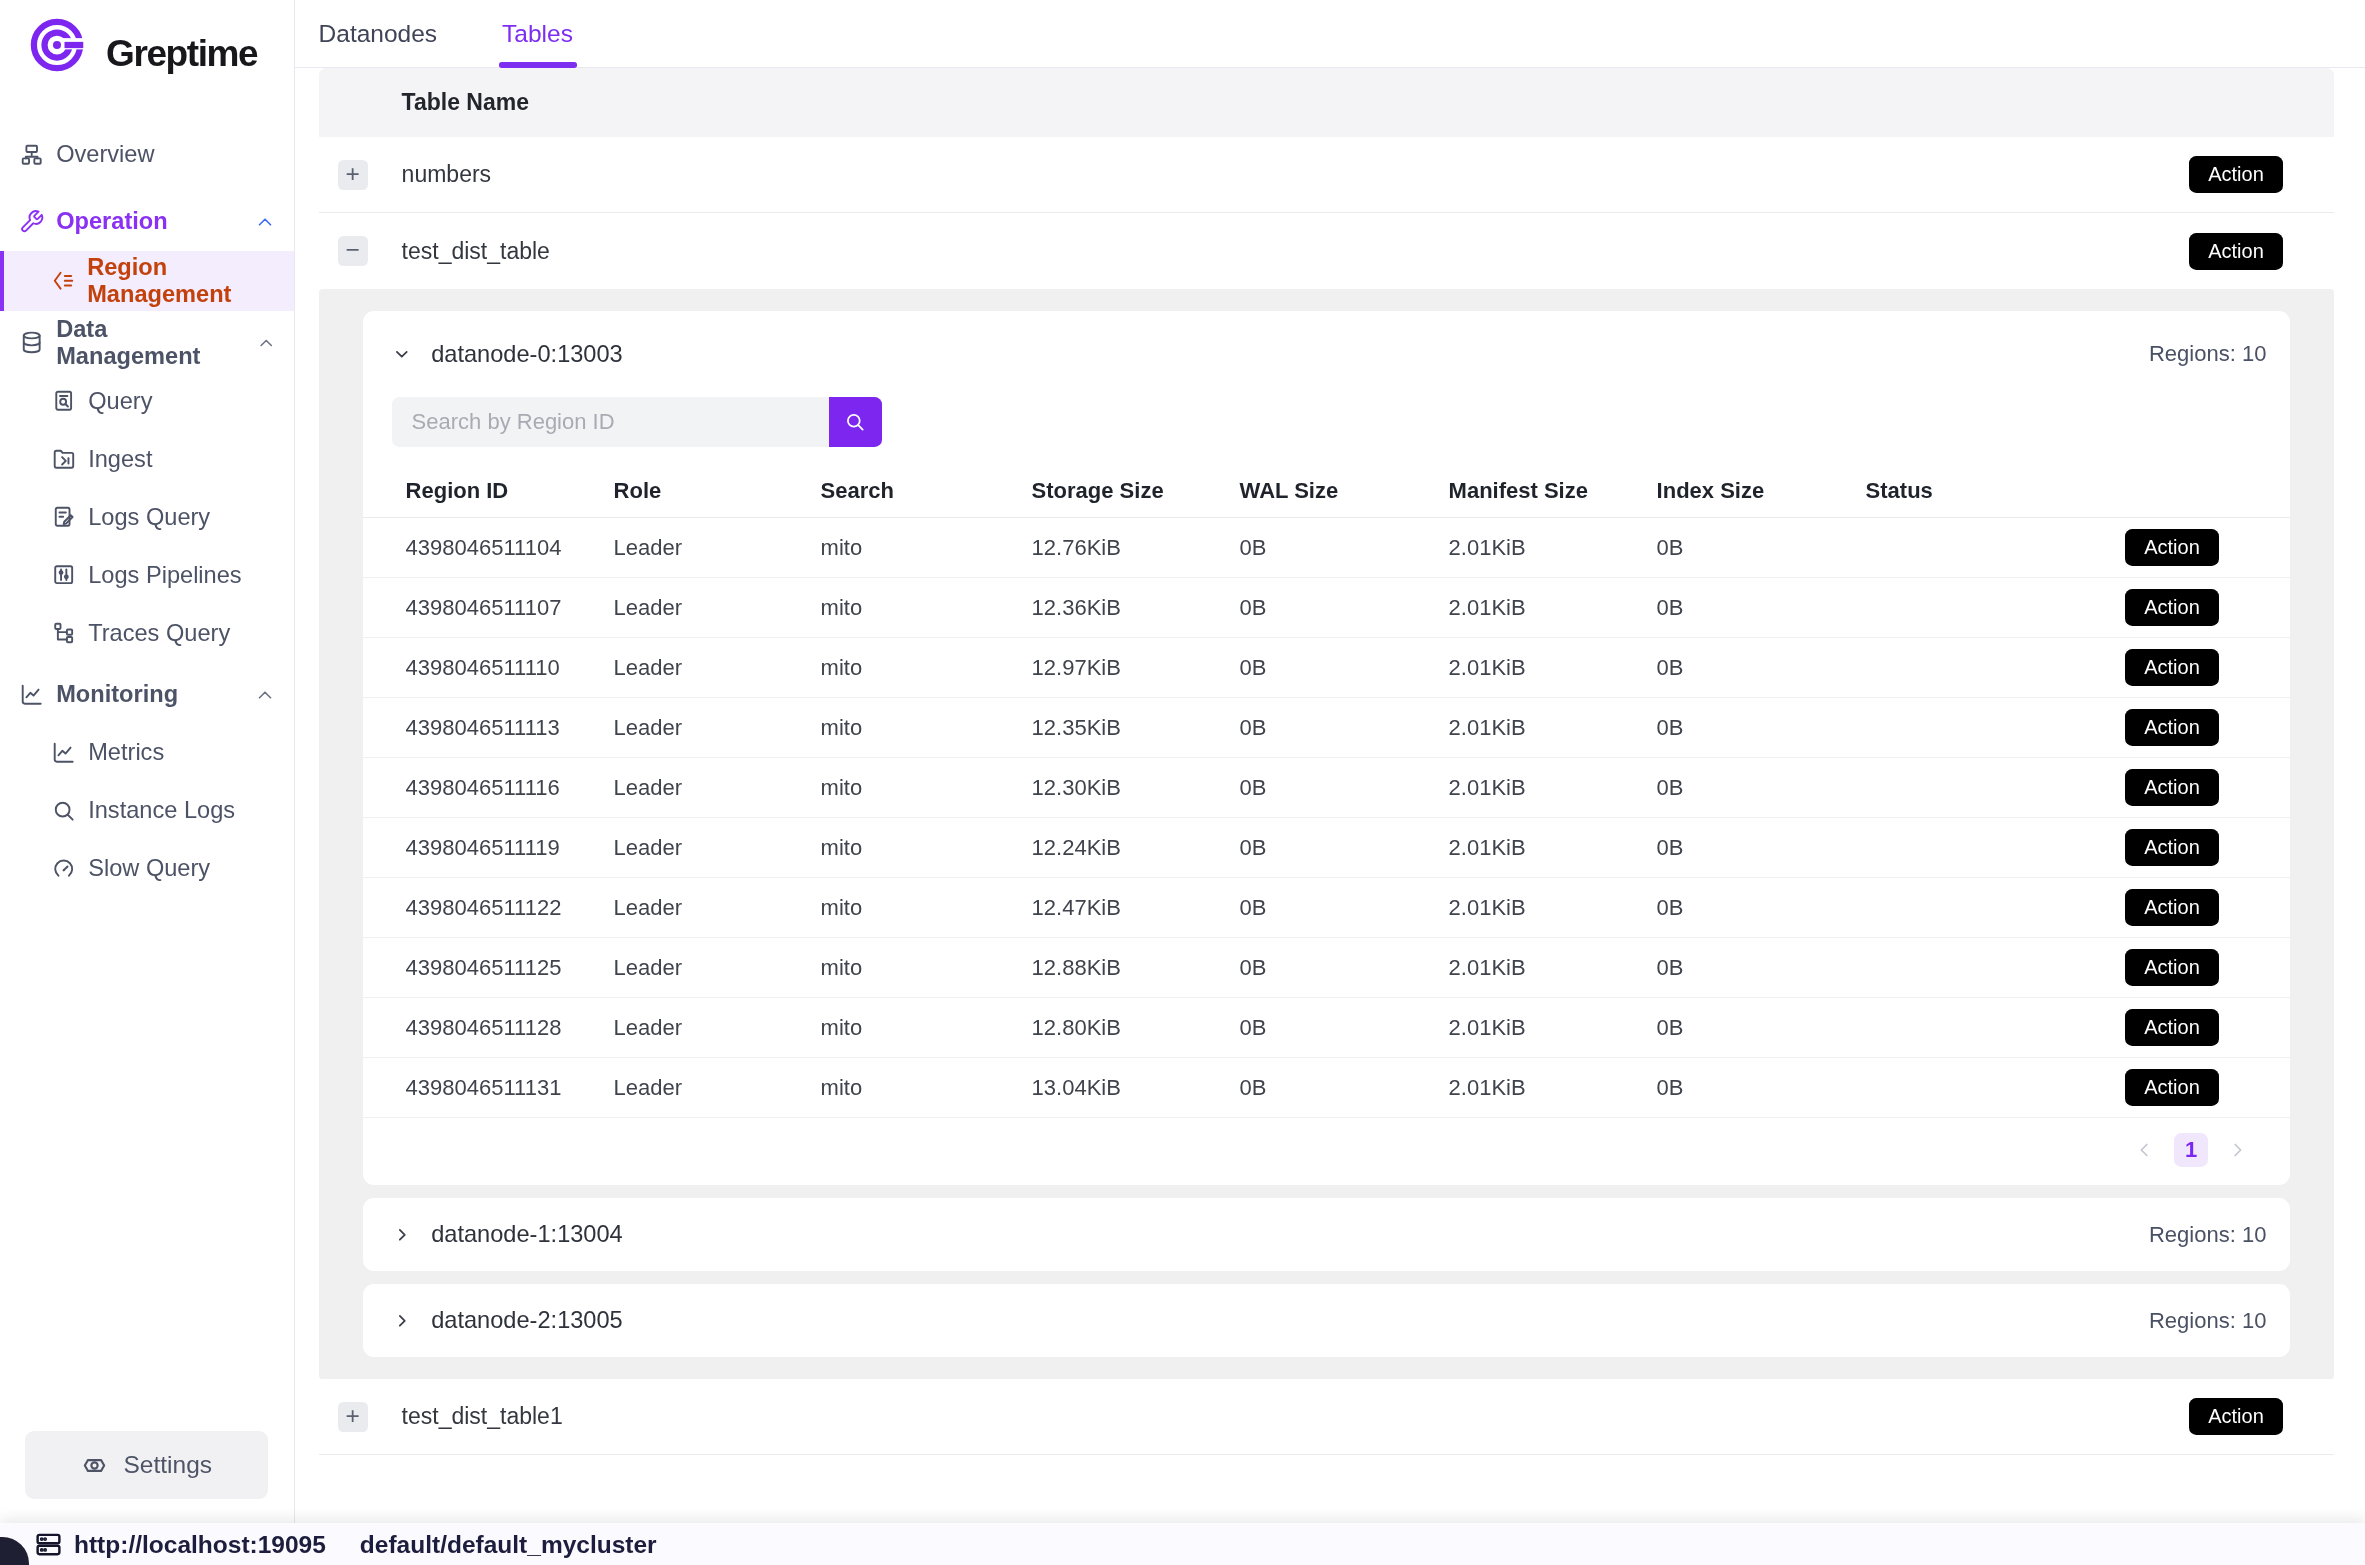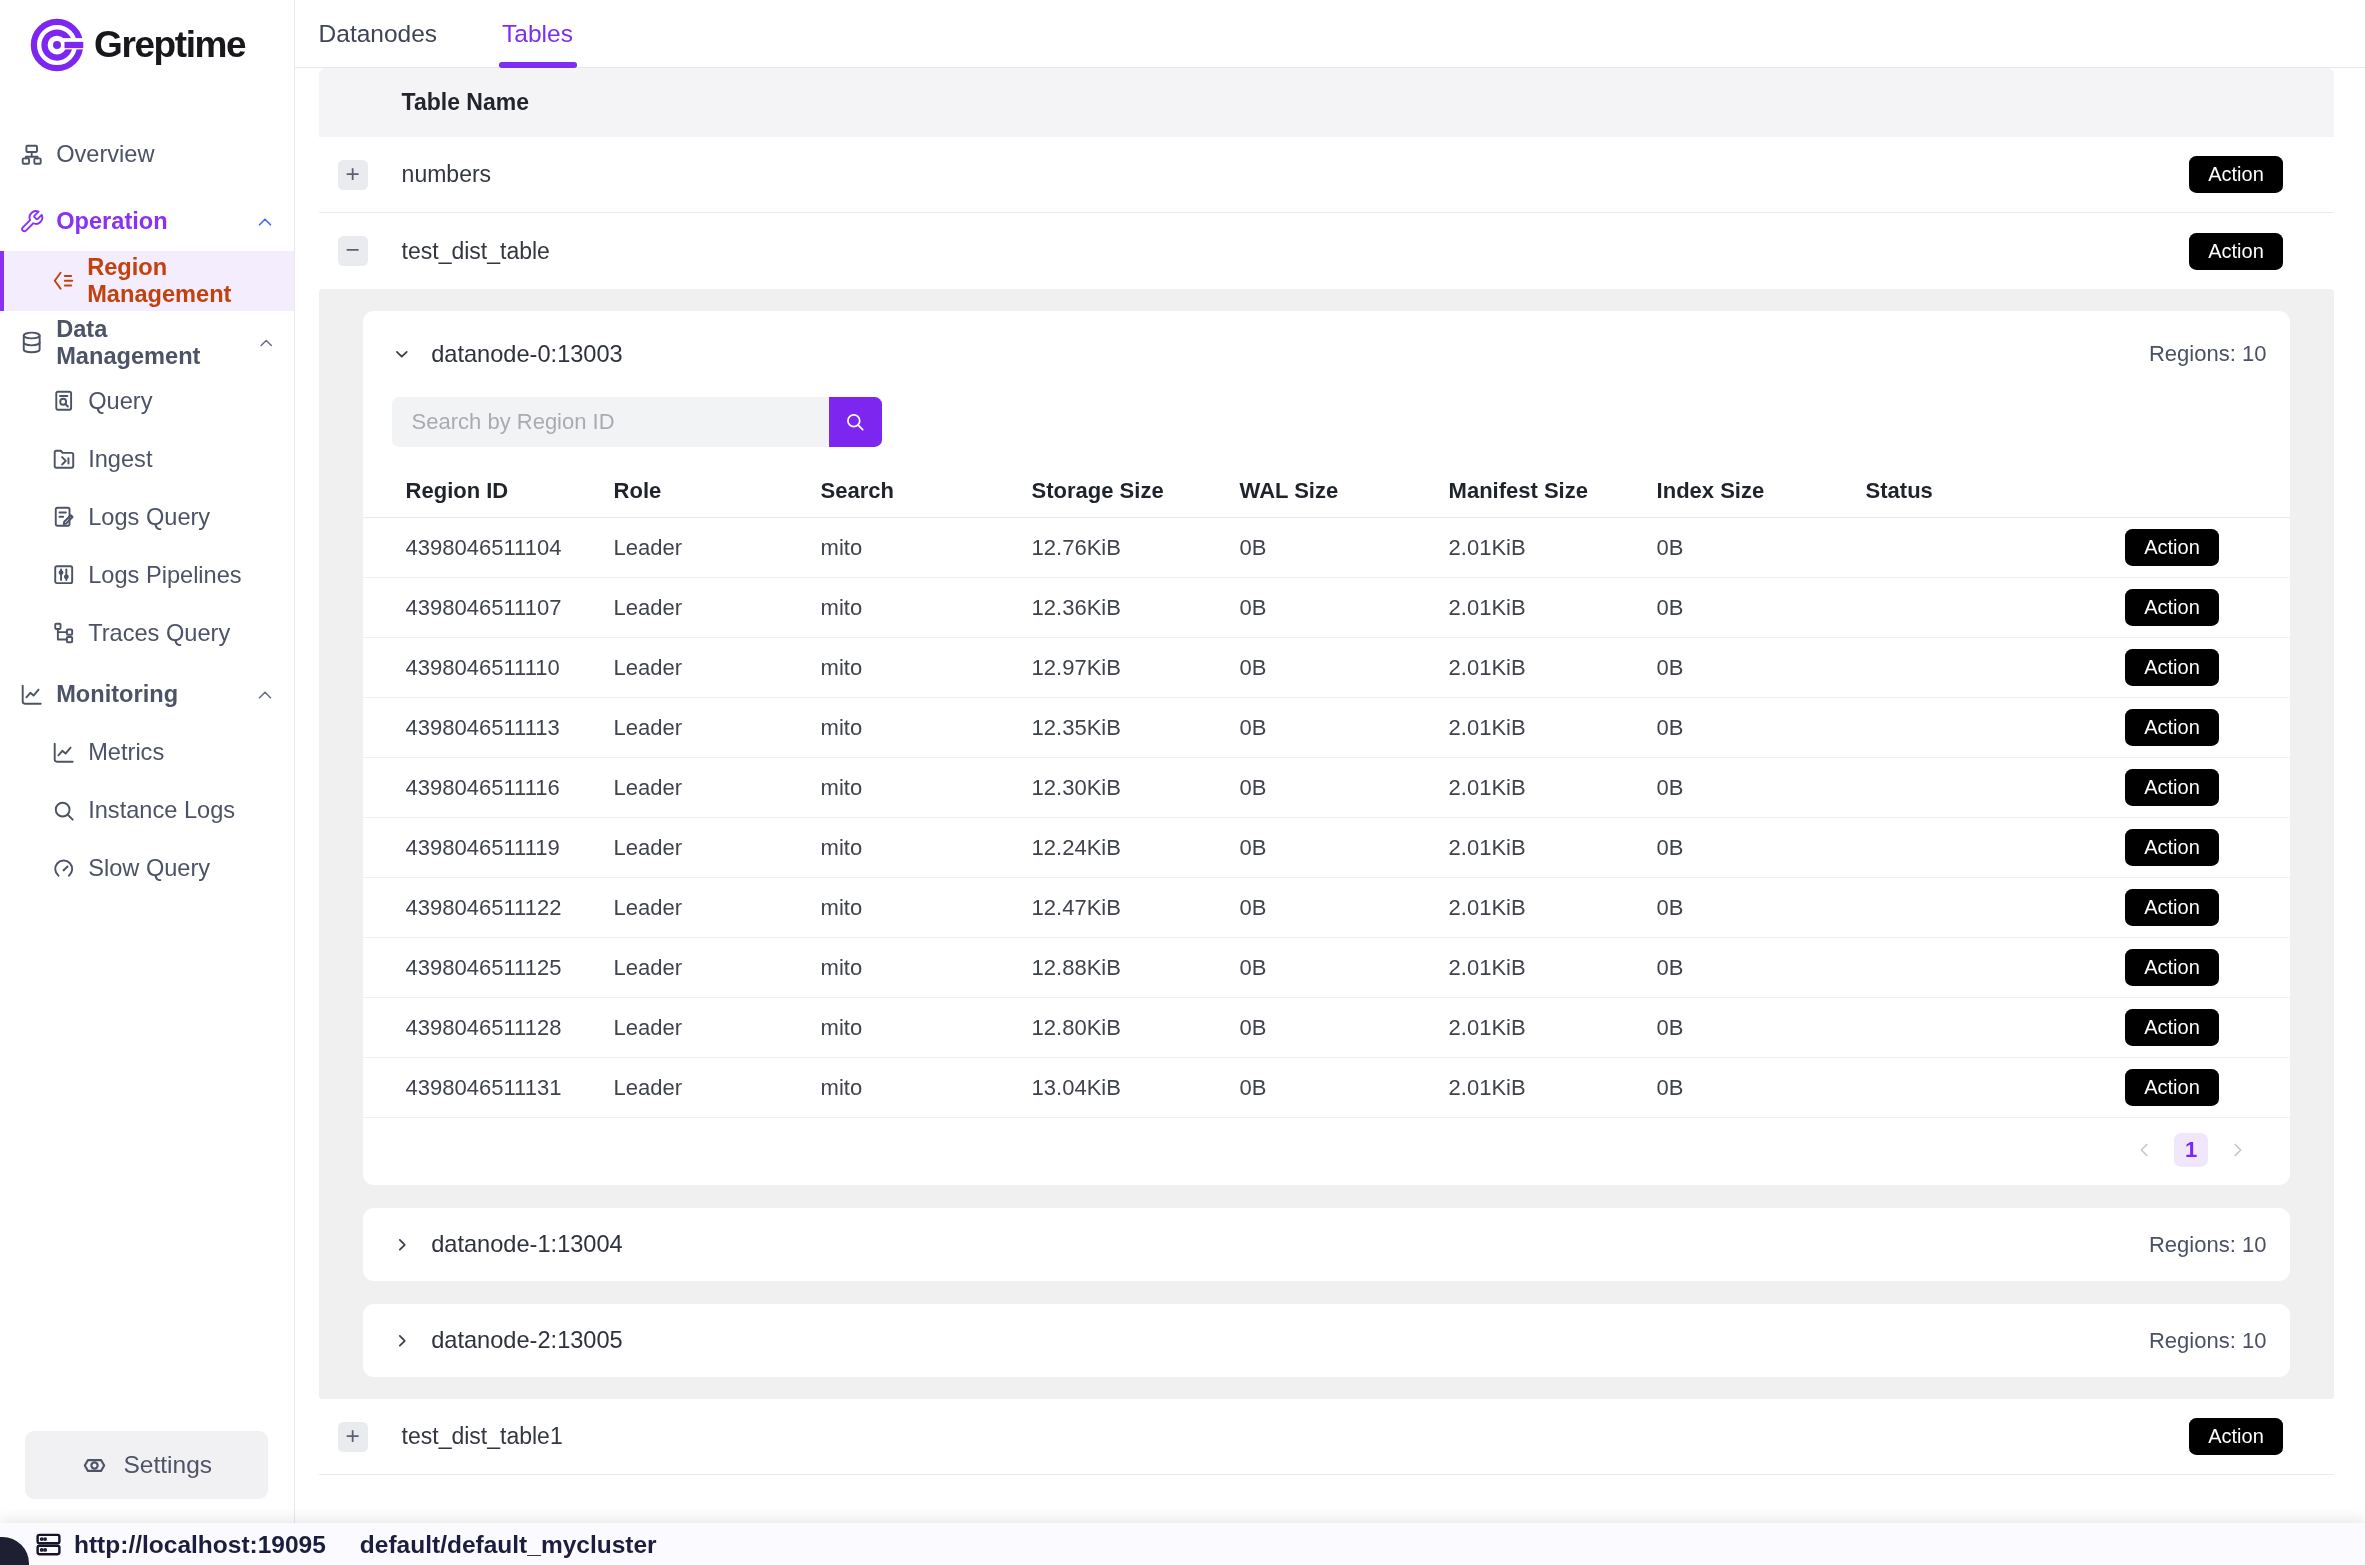--- a/index.html
+++ b/index.html
@@ -3,21 +3,21 @@
 <meta charset="utf-8">
 <style>
   * { margin:0; padding:0; box-sizing:border-box; }
   html,body { width:2366px; height:1566px; overflow:hidden; background:#fff;
     font-family:"Liberation Sans", sans-serif; color:#3e424b; }
   .app { width:2366px; height:1566px; display:flex; flex-direction:column; position:relative; }
   .shell { flex:1; display:flex; min-height:0; }
 
   
   .sidebar { width:295px; flex:0 0 295px; border-right:0.9px solid #e7e9ee; display:flex; flex-direction:column; background:#fff; }
-  .logo-row { display:flex; align-items:center; gap:7px; padding:14.5px 0 0 27px; }
+  .logo-row { display:flex; align-items:flex-end; gap:19px; padding:14.5px 0 0 27px; }
   .logo-mark { width:60px; height:60px; }
   .logo-text { font-size:37px; font-weight:800; color:#17171c; letter-spacing:-1.4px; }
   .nav { margin-top:51px; display:flex; flex-direction:column; }
   .nav-item { height:58px; display:flex; align-items:center; gap:11.8px; padding-left:19px; padding-right:18px;
     font-size:23.6px; color:#4d5366; cursor:pointer; position:relative; }
   .nav-item .ic { width:25.4px; height:25.4px; flex:0 0 25.4px; display:block; }
   .nav-item.child { padding-left:51px; }
   .nav-item.head { font-weight:700; }
   .nav-item.accent { color:#8b31f3; }
   .nav-item.active { background:#f4edfd; color:#c2410c; font-weight:700; height:60px;
@@ -51,21 +51,21 @@
 
   .trow { height:76px; display:flex; align-items:center; }
   .trow.bordered { border-bottom:0.9px solid #e9ecef; }
   .toggle-btn { width:30px; height:30px; margin-left:19px; border-radius:5.4px; background:#e9ebee; color:#5a6070;
     font-size:24.5px; line-height:28px; text-align:center; cursor:pointer; flex:0 0 30px; }
   .trow-name { margin-left:34px; font-size:23px; color:#33373f; }
   .action-btn { margin-left:auto; margin-right:51px; width:94px; height:37px; border:none; border-radius:7.3px;
     background:#000000; color:#fff; font-size:20px; font-family:inherit; cursor:pointer; }
 
   
-  .gray-panel { background:#f0f0f1; border-radius:3.6px; padding:22px 44px; display:flex; flex-direction:column; gap:23px; }
+  .gray-panel { background:#f0f0f1; border-radius:3.6px; padding:22px 44px; display:flex; flex-direction:column; gap:13px; }
   .dn-card { background:#fff; border-radius:11px; }
   .dn-head { height:86px; display:flex; align-items:center; padding:0 23.6px 0 27px; cursor:pointer; }
   .dn-card.collapsed .dn-head { height:73px; }
   .dn-head .chev { width:23.6px; height:23.6px; color:#3b3f49; flex:0 0 23.6px; }
   .dn-title { margin-left:18px; font-size:23.6px; color:#2e323b; }
   .dn-regions { margin-left:auto; font-size:22px; color:#4a5164; }
 
   .search-row { display:flex; align-items:center; padding-left:29px; margin-bottom:18px; }
   .search-input { width:437px; height:50px; background:#f2f3f5; border:none; outline:none; border-radius:7.3px 0 0 7.3px;
     padding:0 20px; font-size:22px; color:#33373f; font-family:inherit; }

